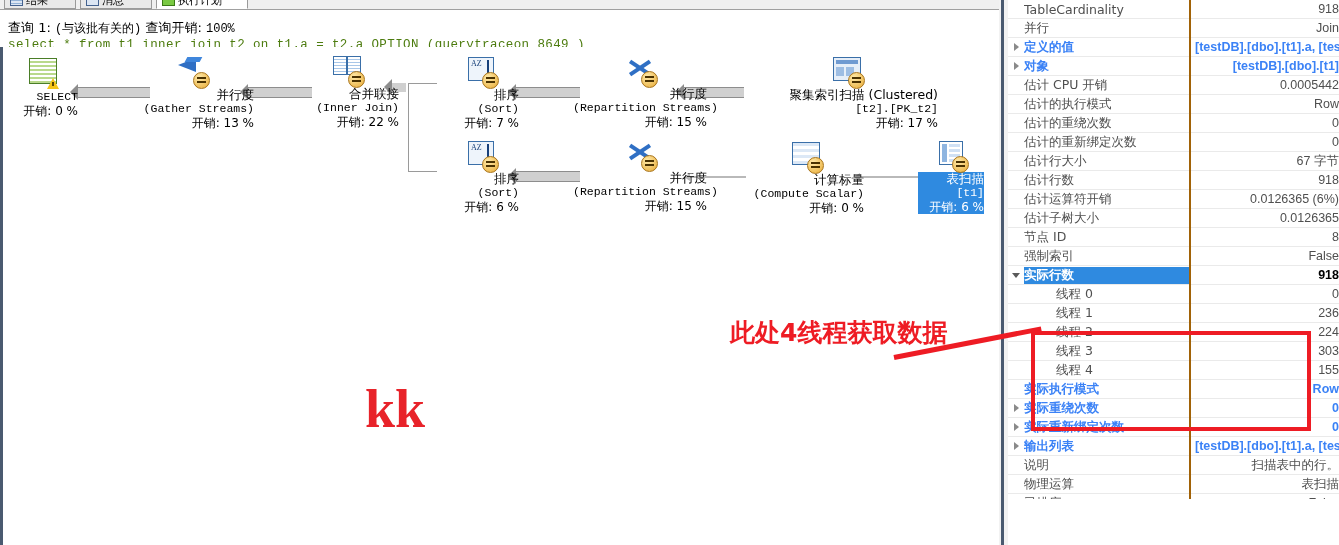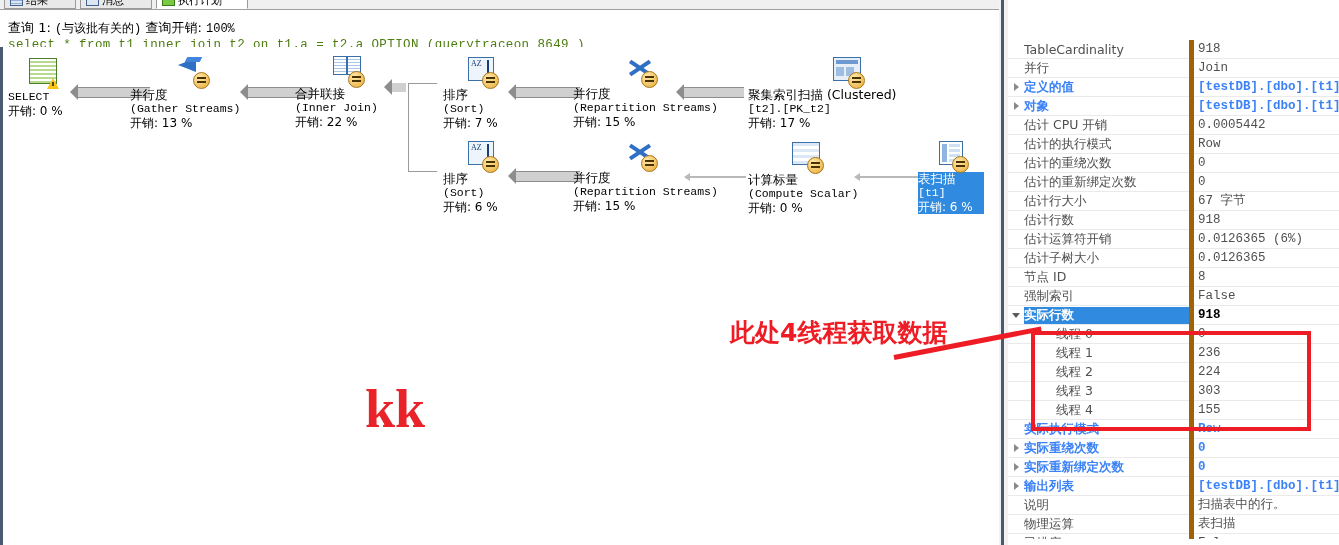--- a/index.html
+++ b/index.html
@@ -28,21 +28,21 @@
   .querytext{position:absolute;left:0;top:20px;width:1000px;height:35px;background:#fff;
              border-bottom:2px solid #4a5a70;box-sizing:border-box;padding-left:8px;}
   .qline1{font-family:"DejaVu Sans",sans-serif;font-size:13px;color:#000;line-height:15px;white-space:nowrap;}
   .qline1 .mono{font-family:"Liberation Mono","DejaVu Sans Mono",monospace;font-size:12px;}
   .qline2{font-family:"Liberation Mono","DejaVu Sans Mono",monospace;font-size:12.5px;color:#4d7c0f;line-height:16px;white-space:nowrap;letter-spacing:.4px;}
 
   .plan-canvas{position:absolute;left:0;top:47px;width:1000px;height:498px;background:#fff;overflow:hidden;}
   .leftedge{position:absolute;left:0;top:0;width:3px;height:498px;background:#4a5a70;}
 
   
-  .node{position:absolute;text-align:left;white-space:nowrap;}
+  .node{position:absolute;text-align:right;white-space:nowrap;}
   .node .icn{margin:0 auto 1px auto;position:relative;width:34px;height:30px;}
   .node .l1{font-family:"DejaVu Sans",sans-serif;font-size:12.5px;color:#000;line-height:14px;}
   .node .l1 .en{font-family:"Liberation Mono","DejaVu Sans Mono",monospace;font-size:11.5px;}
   .node .l2{font-family:"Liberation Mono","DejaVu Sans Mono",monospace;font-size:11.5px;color:#000;line-height:14px;}
   .node .l3{font-family:"DejaVu Sans",sans-serif;font-size:12px;color:#000;line-height:14px;}
   .node.sel .l1,.node.sel .l2,.node.sel .l3{background:#2f8ae0;color:#fff;display:block;}
 
   
   .ic-select{width:26px;height:24px;margin:3px auto 0;background:#e8f3d8;border:1px solid #4a7d27;
              background-image:repeating-linear-gradient(to bottom,#fff 0 2px,#b9d98c 2px 4px);}
@@ -87,30 +87,30 @@
   .brace{position:absolute;border:1px solid #9a9a9a;border-right:none;background:transparent;}
 
   .watermark{position:absolute;left:365px;top:335px;font-family:"Liberation Serif","DejaVu Serif",serif;
              font-size:54px;font-weight:bold;color:#e8232a;line-height:54px;}
 
   
   .splitter{position:absolute;left:999px;top:0;width:9px;height:545px;background:#f2f2f2;}
   .splitter .bar{position:absolute;left:2px;top:0;width:3px;height:545px;background:#4a5a70;}
 
   
-  .props{position:absolute;left:1008px;top:0;width:331px;height:499px;background:#fff;overflow:hidden;margin-top:40px;}
+  .props{position:absolute;left:1008px;top:0;width:331px;height:499px;background:#fff;overflow:hidden;}
   .prow{position:relative;height:19px;display:flex;align-items:center;border-bottom:1px solid #eaeaea;box-sizing:border-box;}
   .prow .exp{width:16px;flex:0 0 16px;display:flex;align-items:center;justify-content:center;}
   .prow .exp .tri{width:0;height:0;border-top:4px solid transparent;border-bottom:4px solid transparent;border-left:5px solid #8a8a8a;}
   .prow .exp .tri.open{border-left:4px solid transparent;border-right:4px solid transparent;border-top:5px solid #5a5a5a;border-bottom:none;}
   .prow .pname{flex:0 0 165px;font-size:12.5px;color:#4f4f4f;white-space:nowrap;overflow:hidden;
                font-family:"DejaVu Sans",sans-serif;}
   .prow .pval{flex:1;font-size:12.5px;color:#4f4f4f;white-space:nowrap;overflow:hidden;padding-left:4px;
-              border-left:5px solid #a16207;height:19px;line-height:19px;box-sizing:border-box;
-              font-family:Liberation Mono, monospace;}
+              border-left:2px solid #a16207;height:19px;line-height:19px;box-sizing:border-box;
+              font-family:Liberation Sans, sans-serif;text-align:right;}
   .prow.bold .pname,.prow.bold .pval{color:#3b82f6;font-weight:bold;}
   .prow.sel .pname{background:#2f8ae0;color:#fff;font-weight:bold;}
   .prow.sel .pval{color:#000;font-weight:bold;}
   .prow.child .pname{padding-left:32px;box-sizing:border-box;}
 
   
   .anno-text{position:absolute;left:730px;top:316px;font-family:"DejaVu Sans",sans-serif;font-weight:bold;
              font-size:25px;color:#ee1c24;white-space:nowrap;z-index:40;}
   .anno-box{position:absolute;left:1031px;top:331px;width:272px;height:92px;border:4px solid #ee1c24;z-index:40;}
   .anno-line{position:absolute;left:894px;top:355px;width:150px;height:0;border-top:5px solid #ee1c24;

